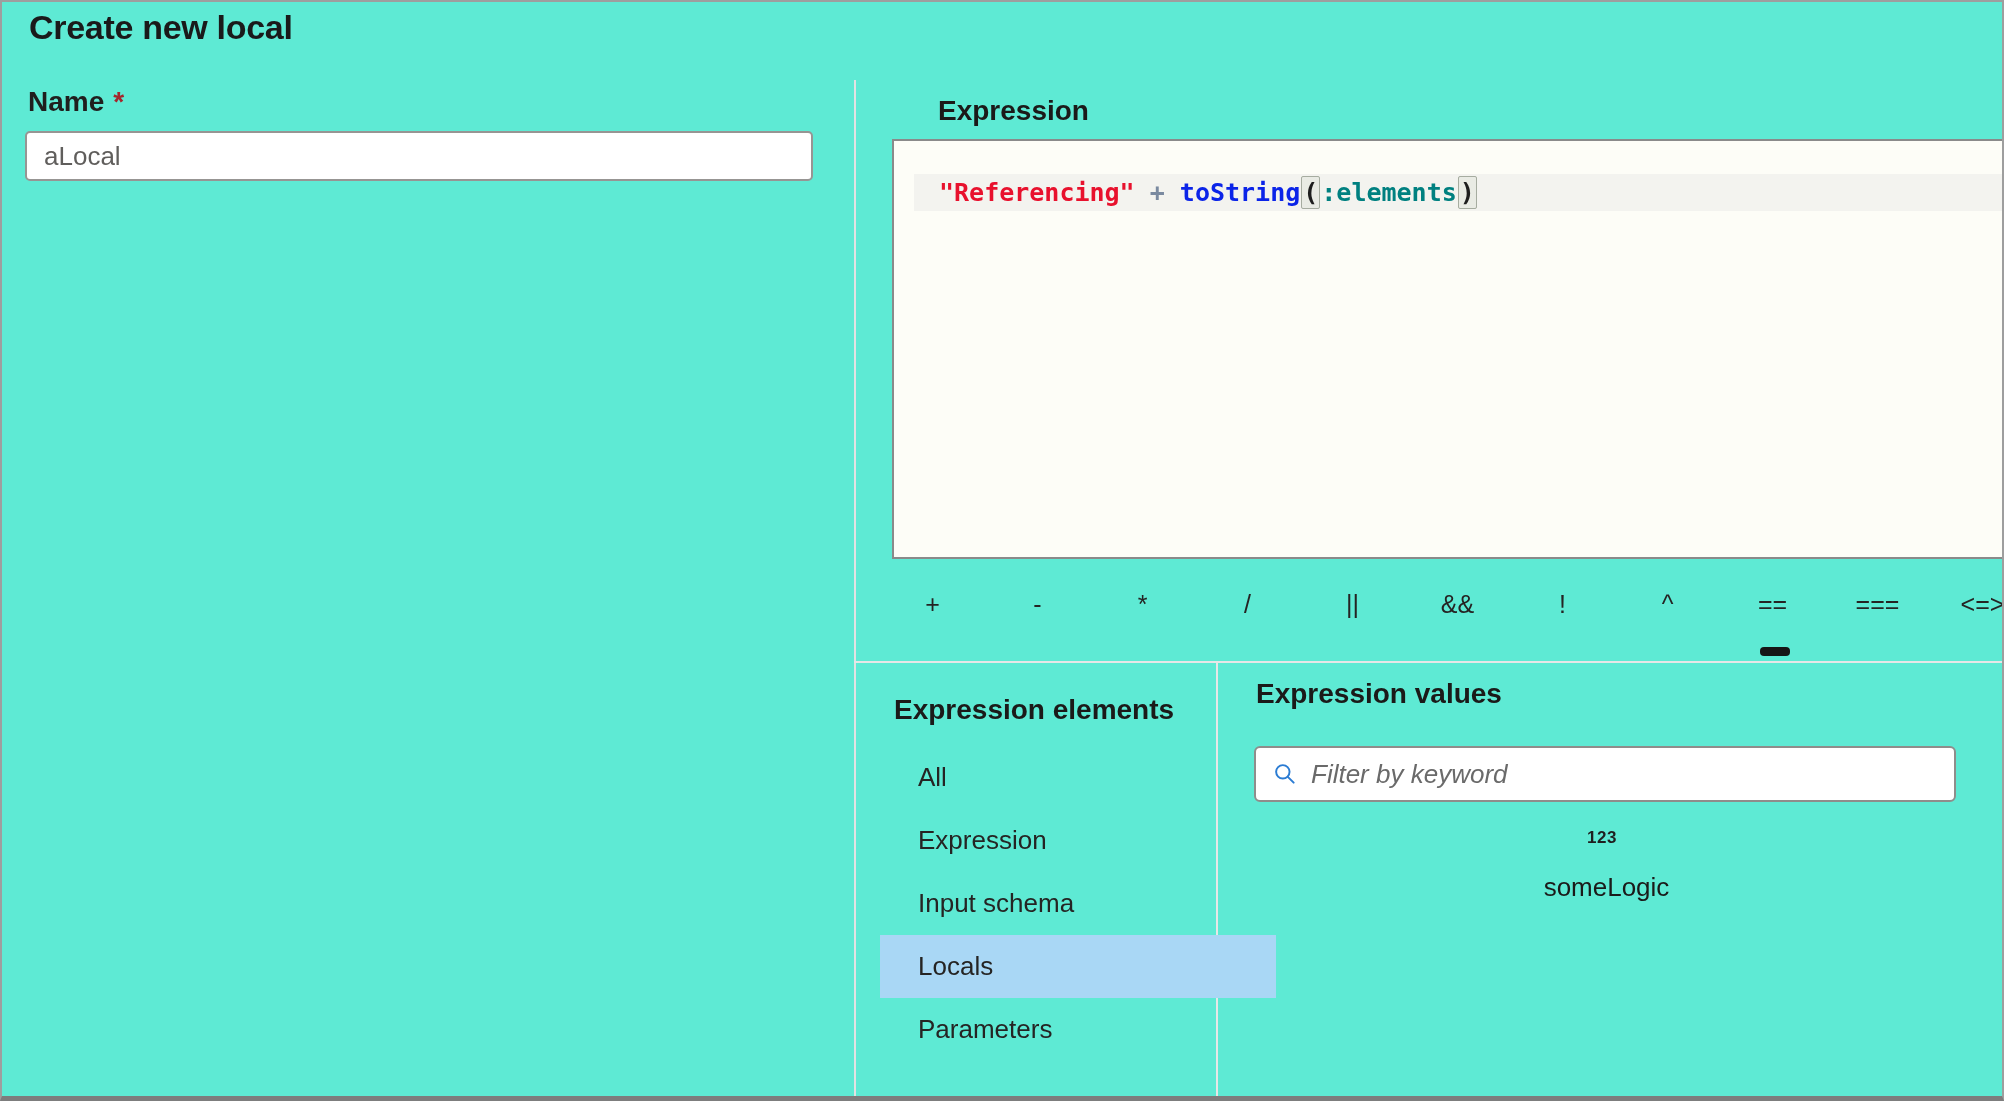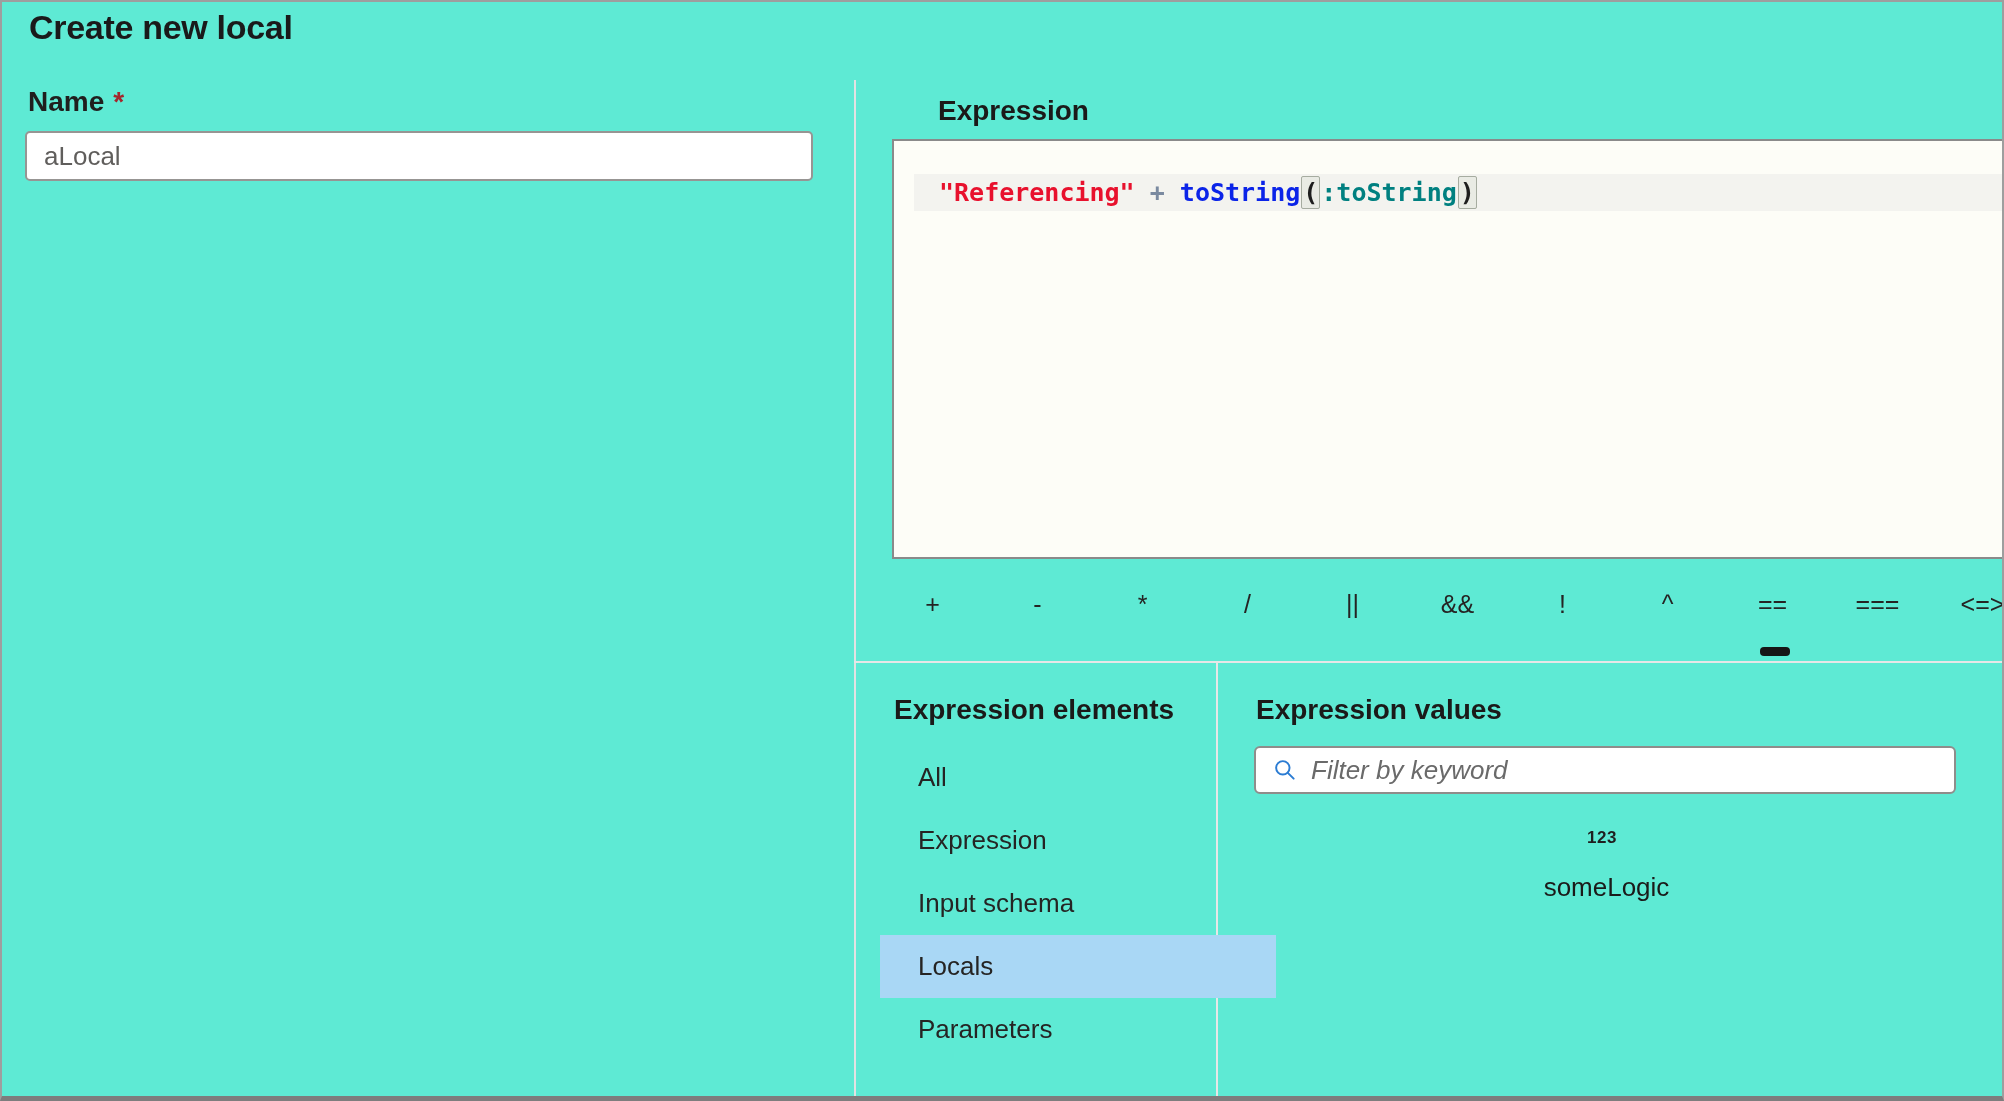--- a/index.html
+++ b/index.html
@@ -50,28 +50,28 @@
     font-size:25px;color:#252423;cursor:pointer;white-space:pre;
   }
   .ops-indicator{
     position:absolute;left:1758px;top:645px;width:30px;height:9px;
     background:#161616;border-radius:4px;
   }
   .h-divider{position:absolute;left:852px;top:659px;right:0;height:2px;background:#e7e7e7;}
   .v-divider-inner{position:absolute;left:1214px;top:659px;bottom:0;width:2px;background:#e7e7e7;}
   .panel-header{position:absolute;font-size:28px;font-weight:600;color:#1b1a19;}
   .elements-header{left:892px;top:692px;}
-  .values-header{left:1254px;top:692px;}
+  .values-header{left:1254px;top:676px;}
   .elements-list{position:absolute;left:854px;top:744px;width:396px;padding-left:24px;}
   .element-item{
     height:63px;line-height:63px;padding-left:38px;box-sizing:border-box;
     font-size:26px;color:#252423;cursor:pointer;
   }
   .filter-box{
-    position:absolute;left:1252px;top:744px;width:702px;height:48px;box-sizing:border-box;
+    position:absolute;left:1252px;top:744px;width:702px;height:56px;box-sizing:border-box;
     border:2px solid #8f8d8b;border-radius:6px;background:#ffffff;
     display:flex;align-items:center;
   }
   .filter-box svg{margin-left:16px;flex:0 0 auto;}
   .filter-input{
     flex:1;border:none;outline:none;background:transparent;
     font-family:"Liberation Sans",sans-serif;font-style:italic;
     font-size:26px;color:#444;margin-left:13px;padding:0;height:40px;
   }
   .filter-input::placeholder{color:#6a6a6a;font-style:italic;opacity:1;}
@@ -93,21 +93,21 @@
   <div class="name-label"><span>Name</span><span class="req-star">*</span></div>
 
   <input class="name-input" type="text" value="aLocal" style="">
 
   <div class="v-divider-main"></div>
 
   <div class="expr-label panel-header" style="left:936px;top:93px;">Expression</div>
 
   <div class="editor">
     <div class="current-line"></div>
-    <div class="code-line" id="code-line"><span style="color: rgb(232, 17, 45);">"Referencing"</span><span style="color: rgb(122, 138, 160);"> + </span><span style="color: rgb(11, 36, 232);">toString</span><span class="tok-bracket" style="color: rgb(30, 30, 30);">(</span><span style="color: rgb(0, 128, 128);">:toString</span><span class="tok-bracket" style="color: rgb(30, 30, 30);">)</span></div>
+    <div class="code-line" id="code-line"><span style="color: rgb(232, 17, 45);">"Referencing"</span><span style="color: rgb(122, 138, 160);"> + </span><span style="color: rgb(11, 36, 232);">toString</span><span class="tok-bracket" style="color: rgb(30, 30, 30);">(</span><span style="color: rgb(0, 128, 128);">:elements</span><span class="tok-bracket" style="color: rgb(30, 30, 30);">)</span></div>
   </div>
 
   <div class="ops-row" id="ops-row">
       <div class="op-item">+</div>
       <div class="op-item">-</div>
       <div class="op-item">*</div>
       <div class="op-item">/</div>
       <div class="op-item">||</div>
       <div class="op-item">&amp;&amp;</div>
       <div class="op-item">!</div>

